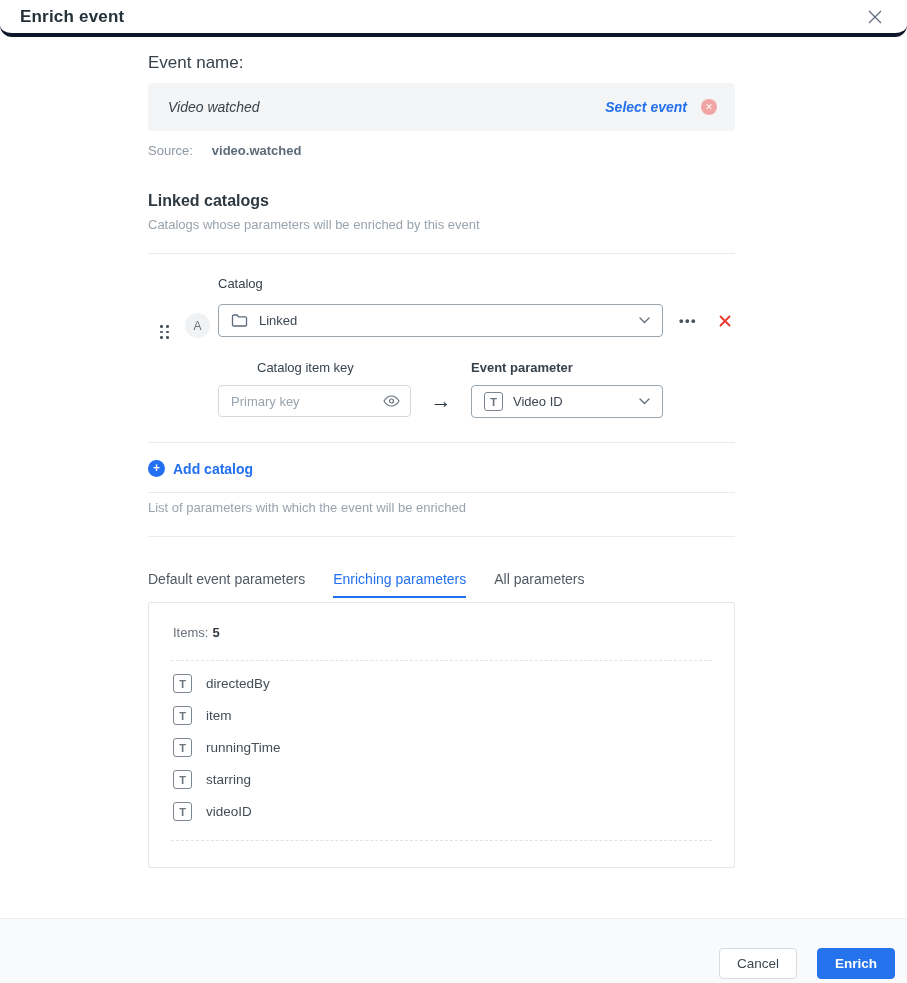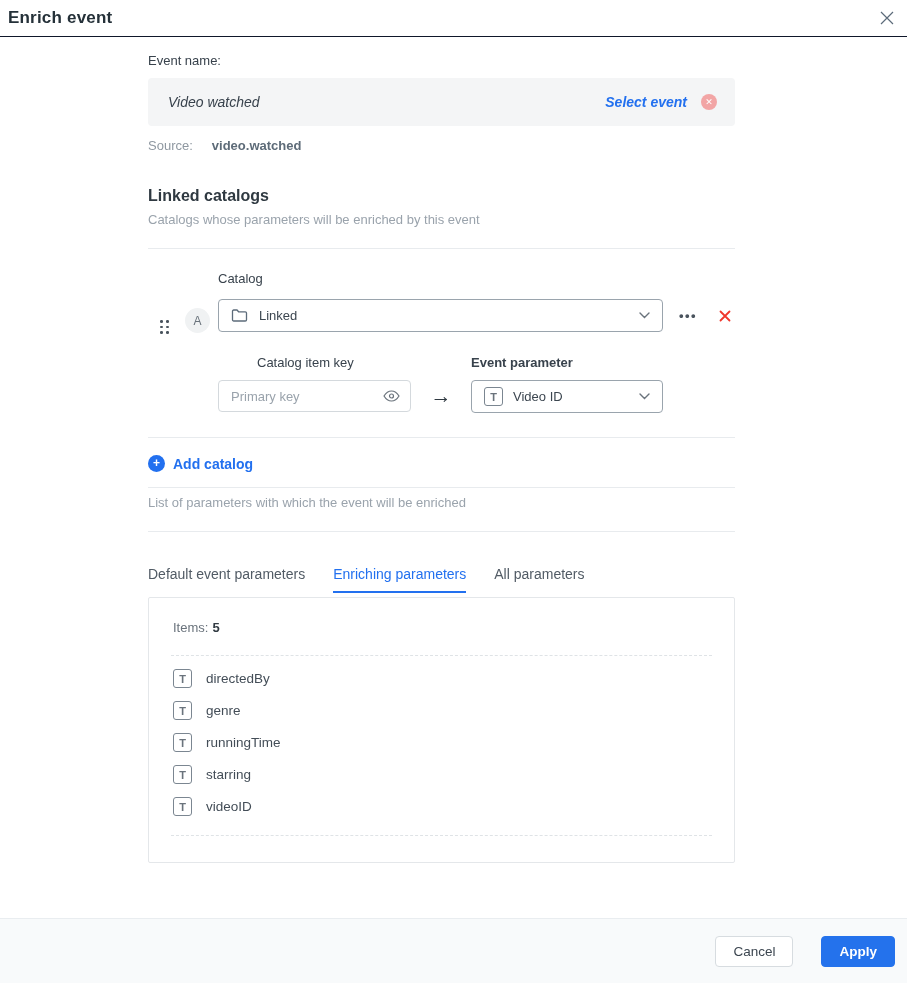--- a/index.html
+++ b/index.html
@@ -10,34 +10,35 @@
     color: #38424c;
     position: relative;
     overflow: hidden;
   }
   .modal { display: flex; flex-direction: column; height: 983px; }
 
   
   .dlg-header {
     height: 37px; flex: 0 0 37px;
     display: flex; align-items: center; justify-content: space-between;
-    padding: 0 8px;
-    border-bottom: 1px solid #0f172a;
+    padding: 0 20px;
+    border-bottom: 4px solid #0f172a;
+    border-radius: 12px;
   }
   .dlg-title { font-size: 17px; font-weight: 700; color: #253139; letter-spacing: .2px; }
   .close-btn {
     width: 24px; height: 24px; display: flex; align-items: center; justify-content: center;
     cursor: pointer; color: #5c6b7a; font-size: 17px; line-height: 1;
   }
 
   
   .dlg-body { flex: 1 1 auto; overflow: hidden; }
   .content { width: 587px; margin-left: 148px; padding-top: 16px; }
 
-  label.field-label { display: block; font-size: 13px; font-weight: 500; color: #38424c; }
+  label.field-label { display: block; font-size: 17px; font-weight: 500; color: #38424c; }
 
   
   .event-box {
     margin-top: 10px; height: 48px; background: #f4f5f6; border-radius: 4px;
     display: flex; align-items: center; padding: 0 18px 0 20px; font-style: italic;
   }
   .event-box .event-value { font-size: 14px; color: #38424c; flex: 1; }
   .select-event { font-size: 14px; font-weight: 700; color: #2270ef; cursor: pointer; margin-right: 14px; }
   .clear-event {
     width: 16px; height: 16px; border-radius: 50%; background: #f2a5a5;
@@ -129,22 +130,22 @@
   .items-line b { color: #323b43; font-weight: 700; margin-left: 4px; }
   .dashed { border: none; border-top: 1px dashed #dfe3e6; margin: 20px -2px 6px -2px; }
   .param-row { display: flex; align-items: center; margin-top: 13px; height: 19px; }
   .param-row .t-box { margin-right: 14px; }
   .param-name { font-size: 13.5px; color: #434d57; }
   .dashed-bottom { border: none; border-top: 1px dashed #dfe3e6; margin: 19px -2px 0 -2px; }
 
   
   .dlg-footer {
     flex: 0 0 65px; background: #f8fafb; border-top: 1px solid #e9edf0;
-    display: flex; align-items: flex-end; justify-content: flex-end; gap: 28px;
-    padding: 16px 12px;
+    display: flex; align-items: flex-end; justify-content: flex-end; gap: 20px;
+    padding: 4px 12px;
   }
   .btn {
     height: 31px; border-radius: 4px; font-size: 13.5px; cursor: pointer;
     font-family: "Liberation Sans", sans-serif; display: inline-flex; align-items: center;
     padding: 0 17px;
   }
   .btn-cancel { background: #fff; border: 1px solid #d7dce0; color: #3c4650; font-weight: 500; }
   .btn-apply { background: #2472ec; border: 1px solid #2472ec; color: #fff; font-weight: 700; }
 </style>
 </head>
@@ -267,21 +268,21 @@
           <span>Items:</span><b>5</b>
         </div>
         <hr class="dashed">
         <div>
             <div class="param-row">
               <span class="t-box">T</span>
               <span class="param-name">directedBy</span>
             </div>
             <div class="param-row">
               <span class="t-box">T</span>
-              <span class="param-name">genre</span>
+              <span class="param-name">item</span>
             </div>
             <div class="param-row">
               <span class="t-box">T</span>
               <span class="param-name">runningTime</span>
             </div>
             <div class="param-row">
               <span class="t-box">T</span>
               <span class="param-name">starring</span>
             </div>
             <div class="param-row">
@@ -292,16 +293,16 @@
         <hr class="dashed-bottom">
       </div>
 
       
 
     </div>
   </div>
 
   <div class="dlg-footer">
     <button class="btn btn-cancel">Cancel</button>
-    <button class="btn btn-apply">Apply</button>
+    <button class="btn btn-apply">Enrich</button>
   </div>
 
 </div>
 
 </body></html>

